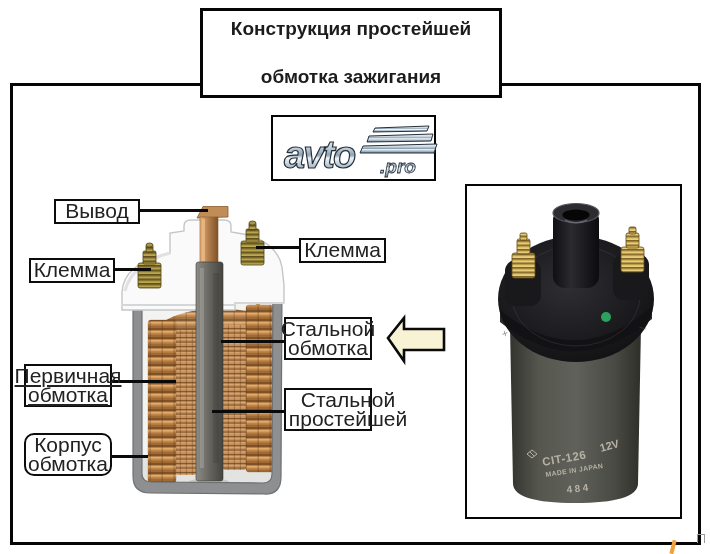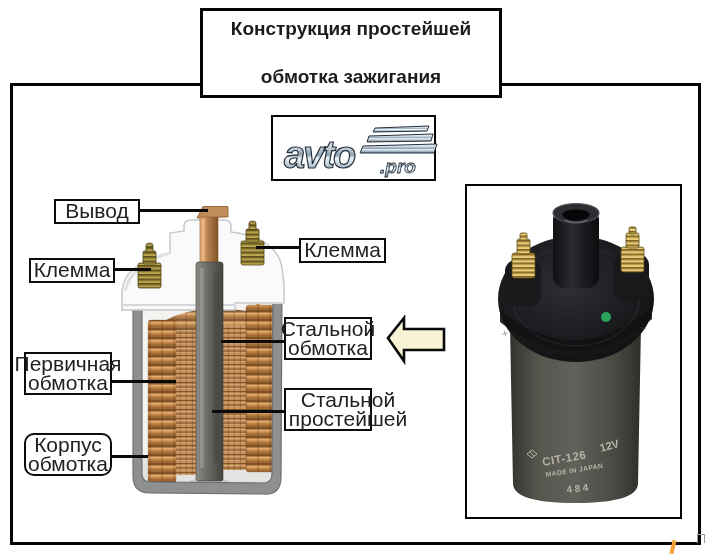--- a/index.html
+++ b/index.html
@@ -165,21 +165,21 @@
   <div class="label-box one-line" style="left:29px;top:258px;width:86px;">
     <span>Клемма</span>
   </div>
   <div class="label-box one-line" style="left:299px;top:238px;width:87px;">
     <span>Клемма</span>
   </div>
   <div class="label-box two-line" style="left:284px;top:317px;width:88px;">
     <span>Стальной</span>
     <span>обмотка</span>
   </div>
-  <div class="label-box two-line" style="left:24px;top:352px;width:88px;">
+  <div class="label-box two-line" style="left:24px;top:364px;width:88px;text-decoration:underline;">
     <span>Первичная</span>
     <span>обмотка</span>
   </div>
   <div class="label-box two-line" style="left:284px;top:388px;width:88px;padding-left:40px;">
     <span>Стальной</span>
     <span>простейшей</span>
   </div>
   <div class="label-box two-line" style="left:24px;top:433px;width:88px;border-radius:10px;">
     <span>Корпус</span>
     <span>обмотка</span>

